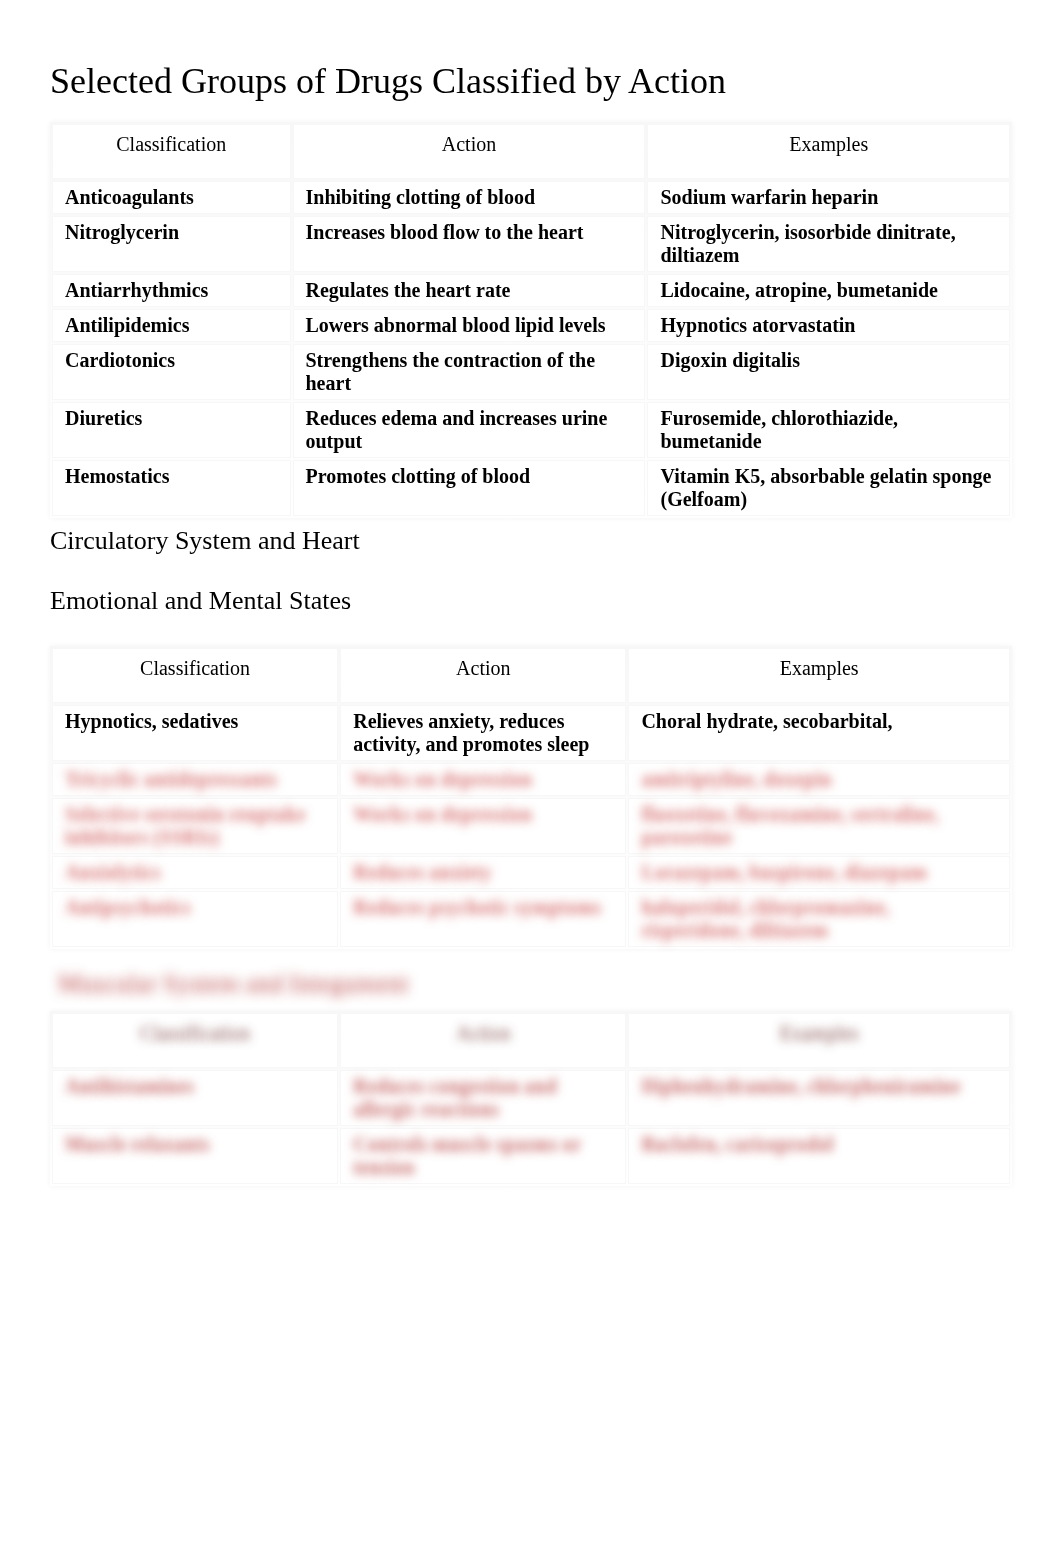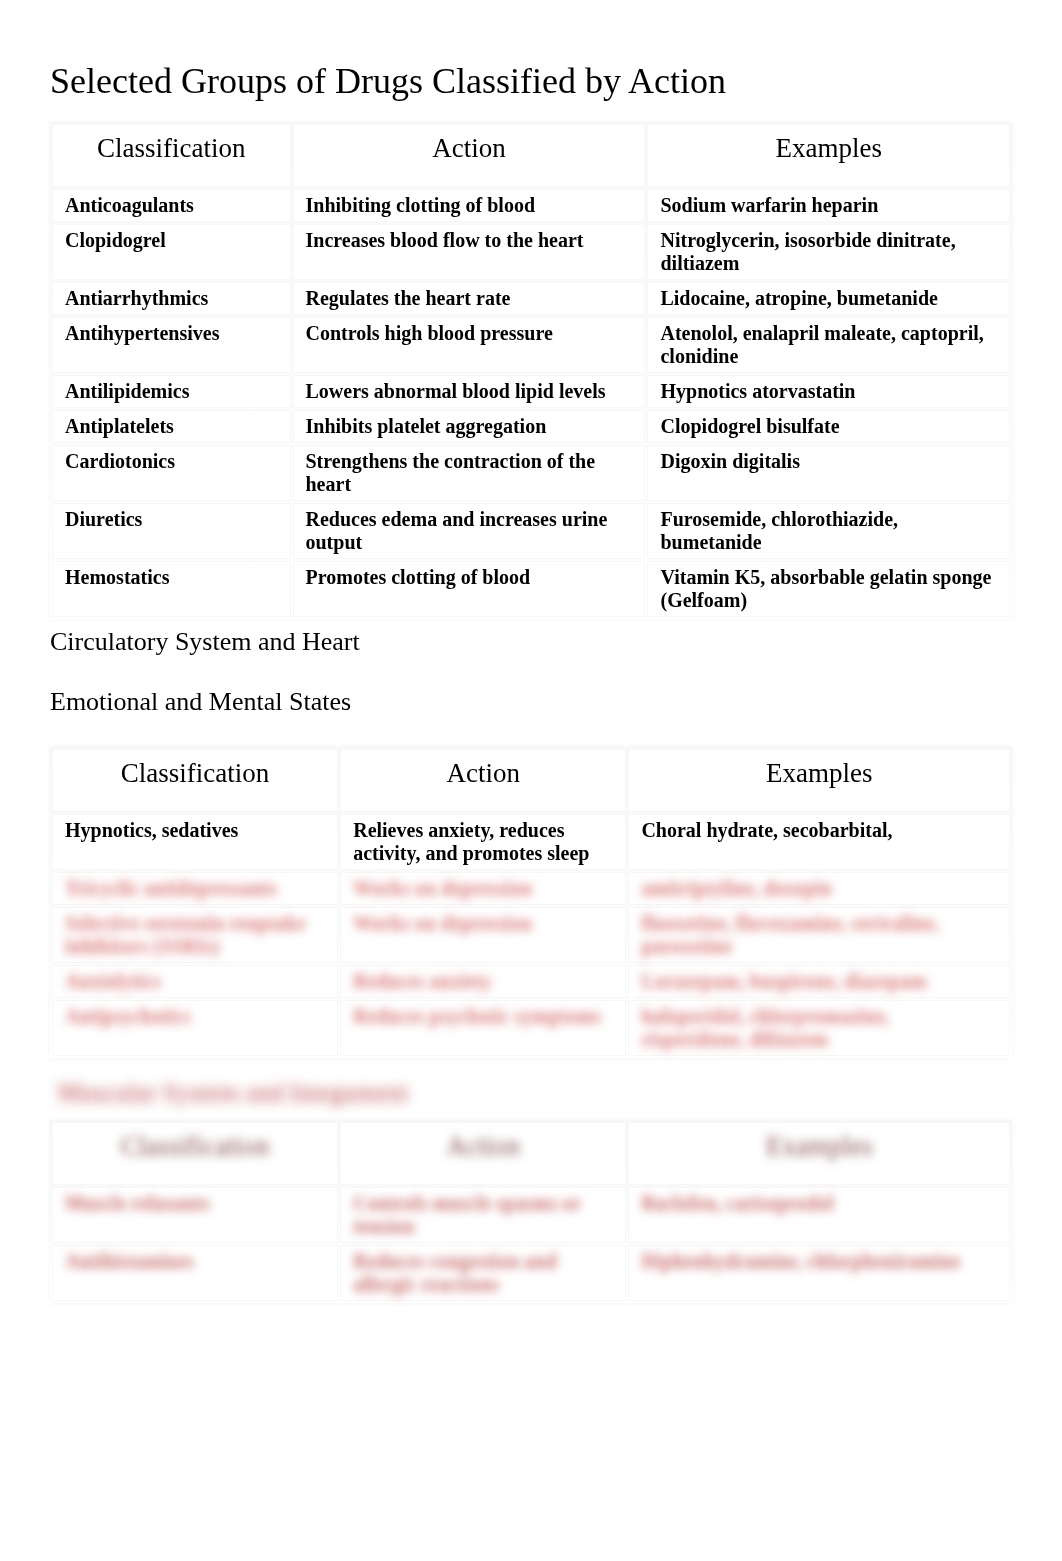--- a/index.html
+++ b/index.html
@@ -26,21 +26,21 @@
   .section { margin-bottom: 20px; }
   table {
     width: 100%;
     border-collapse: separate;
     border-spacing: 2px;
     margin: 0 0 4px 0;
     background: linear-gradient(#f7f7f7,#fff);
     box-shadow: 0 0 6px rgba(0,0,0,0.05);
   }
   th {
-    font-size: 27px;
+    font-size: 20px;
     font-weight: normal;
     text-align: center;
     padding: 8px 12px 22px 12px;
     vertical-align: top;
     background: #fff;
     border: 1px solid rgba(0,0,0,0.03);
   }
   td {
     font-size: 20px;
     padding: 4px 12px;
@@ -91,43 +91,33 @@
         <th class="col-ex">Examples</th>
       </tr>
     </thead>
     <tbody id="tbody1">
         <tr>
           <td>Anticoagulants</td>
           <td>Inhibiting clotting of blood</td>
           <td>Sodium warfarin heparin</td>
         </tr>
         <tr>
-          <td>Clopidogrel</td>
+          <td>Nitroglycerin</td>
           <td>Increases blood flow to the heart</td>
           <td>Nitroglycerin, isosorbide dinitrate, diltiazem</td>
         </tr>
         <tr>
           <td>Antiarrhythmics</td>
           <td>Regulates the heart rate</td>
           <td>Lidocaine, atropine, bumetanide</td>
         </tr>
         <tr>
-          <td>Antihypertensives</td>
-          <td>Controls high blood pressure</td>
-          <td>Atenolol, enalapril maleate, captopril, clonidine</td>
-        </tr>
-        <tr>
           <td>Antilipidemics</td>
           <td>Lowers abnormal blood lipid levels</td>
           <td>Hypnotics atorvastatin</td>
-        </tr>
-        <tr>
-          <td>Antiplatelets</td>
-          <td>Inhibits platelet aggregation</td>
-          <td>Clopidogrel bisulfate</td>
         </tr>
         <tr>
           <td>Cardiotonics</td>
           <td>Strengthens the contraction of the heart</td>
           <td>Digoxin digitalis</td>
         </tr>
         <tr>
           <td>Diuretics</td>
           <td>Reduces edema and increases urine output</td>
           <td>Furosemide, chlorothiazide, bumetanide</td>
@@ -187,24 +177,24 @@
   <table class="t2 t3">
     <thead>
       <tr>
         <th class="col-class">Classification</th>
         <th class="col-action">Action</th>
         <th class="col-ex">Examples</th>
       </tr>
     </thead>
     <tbody id="tbody3">
         <tr>
+          <td>Antihistamines</td>
+          <td>Reduces congestion and allergic reactions</td>
+          <td>Diphenhydramine, chlorpheniramine</td>
+        </tr>
+        <tr>
           <td>Muscle relaxants</td>
           <td>Controls muscle spasms or tension</td>
           <td>Baclofen, carisoprodol</td>
         </tr>
-        <tr>
-          <td>Antihistamines</td>
-          <td>Reduces congestion and allergic reactions</td>
-          <td>Diphenhydramine, chlorpheniramine</td>
-        </tr>
       </tbody>
   </table>
 </div>
 
 </body></html>

